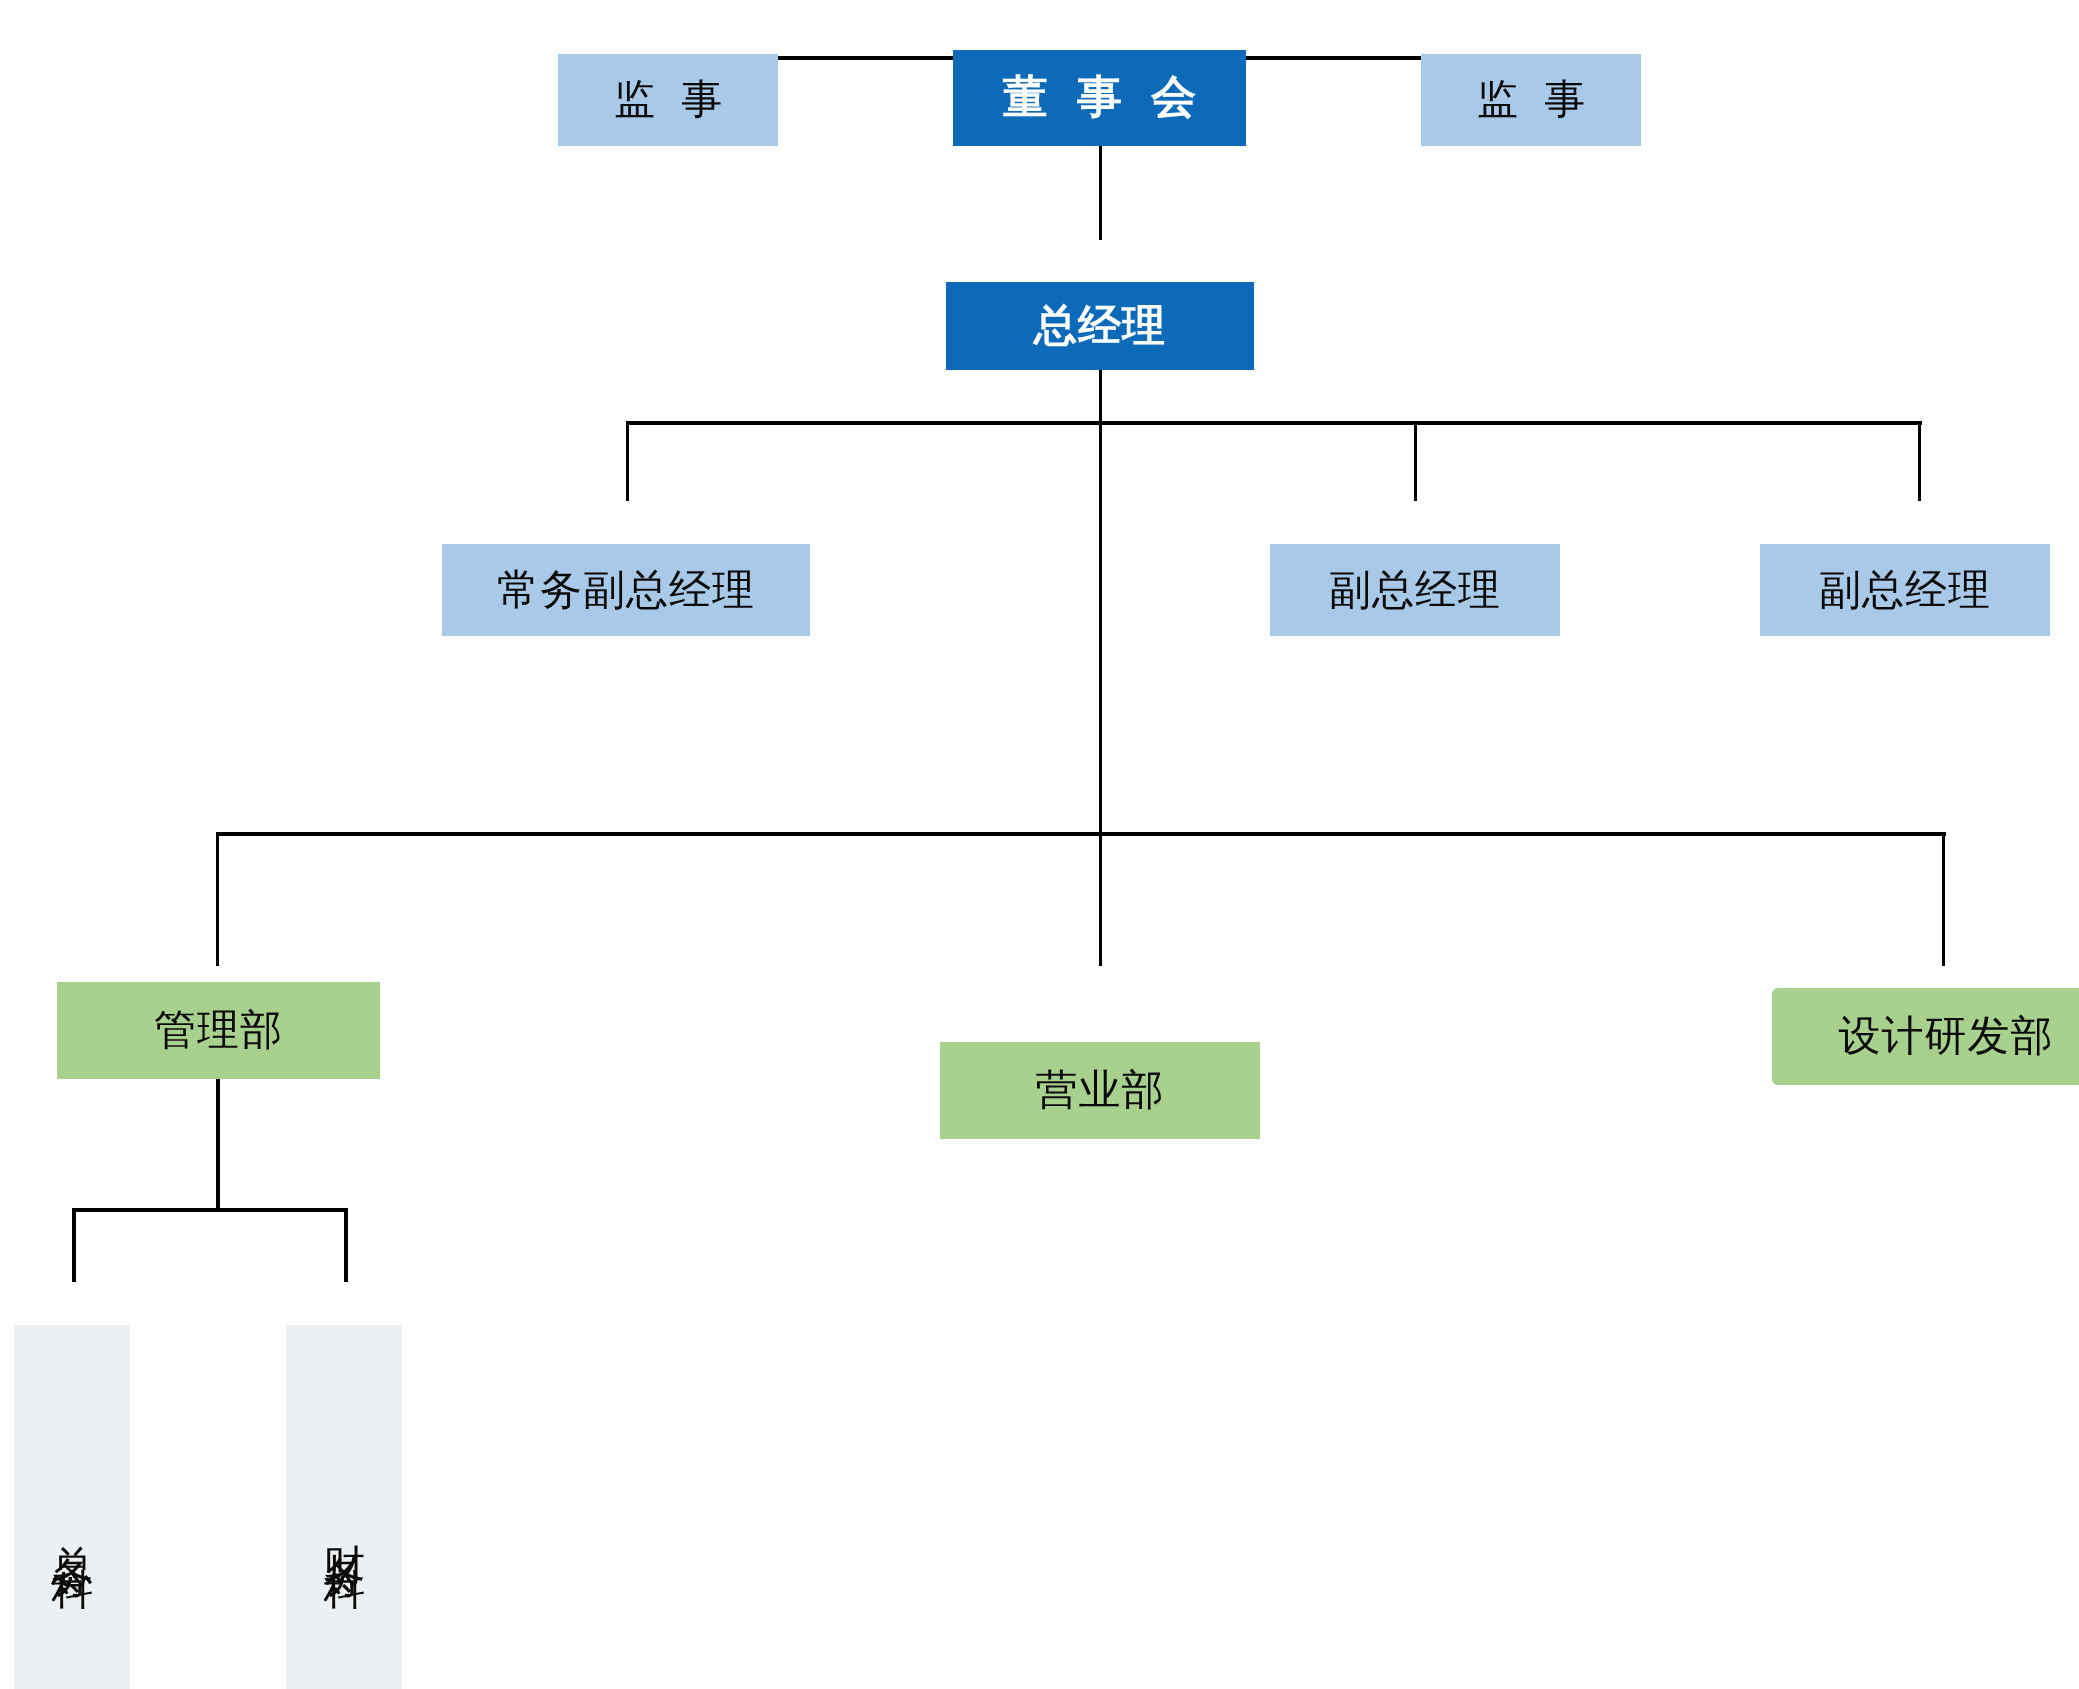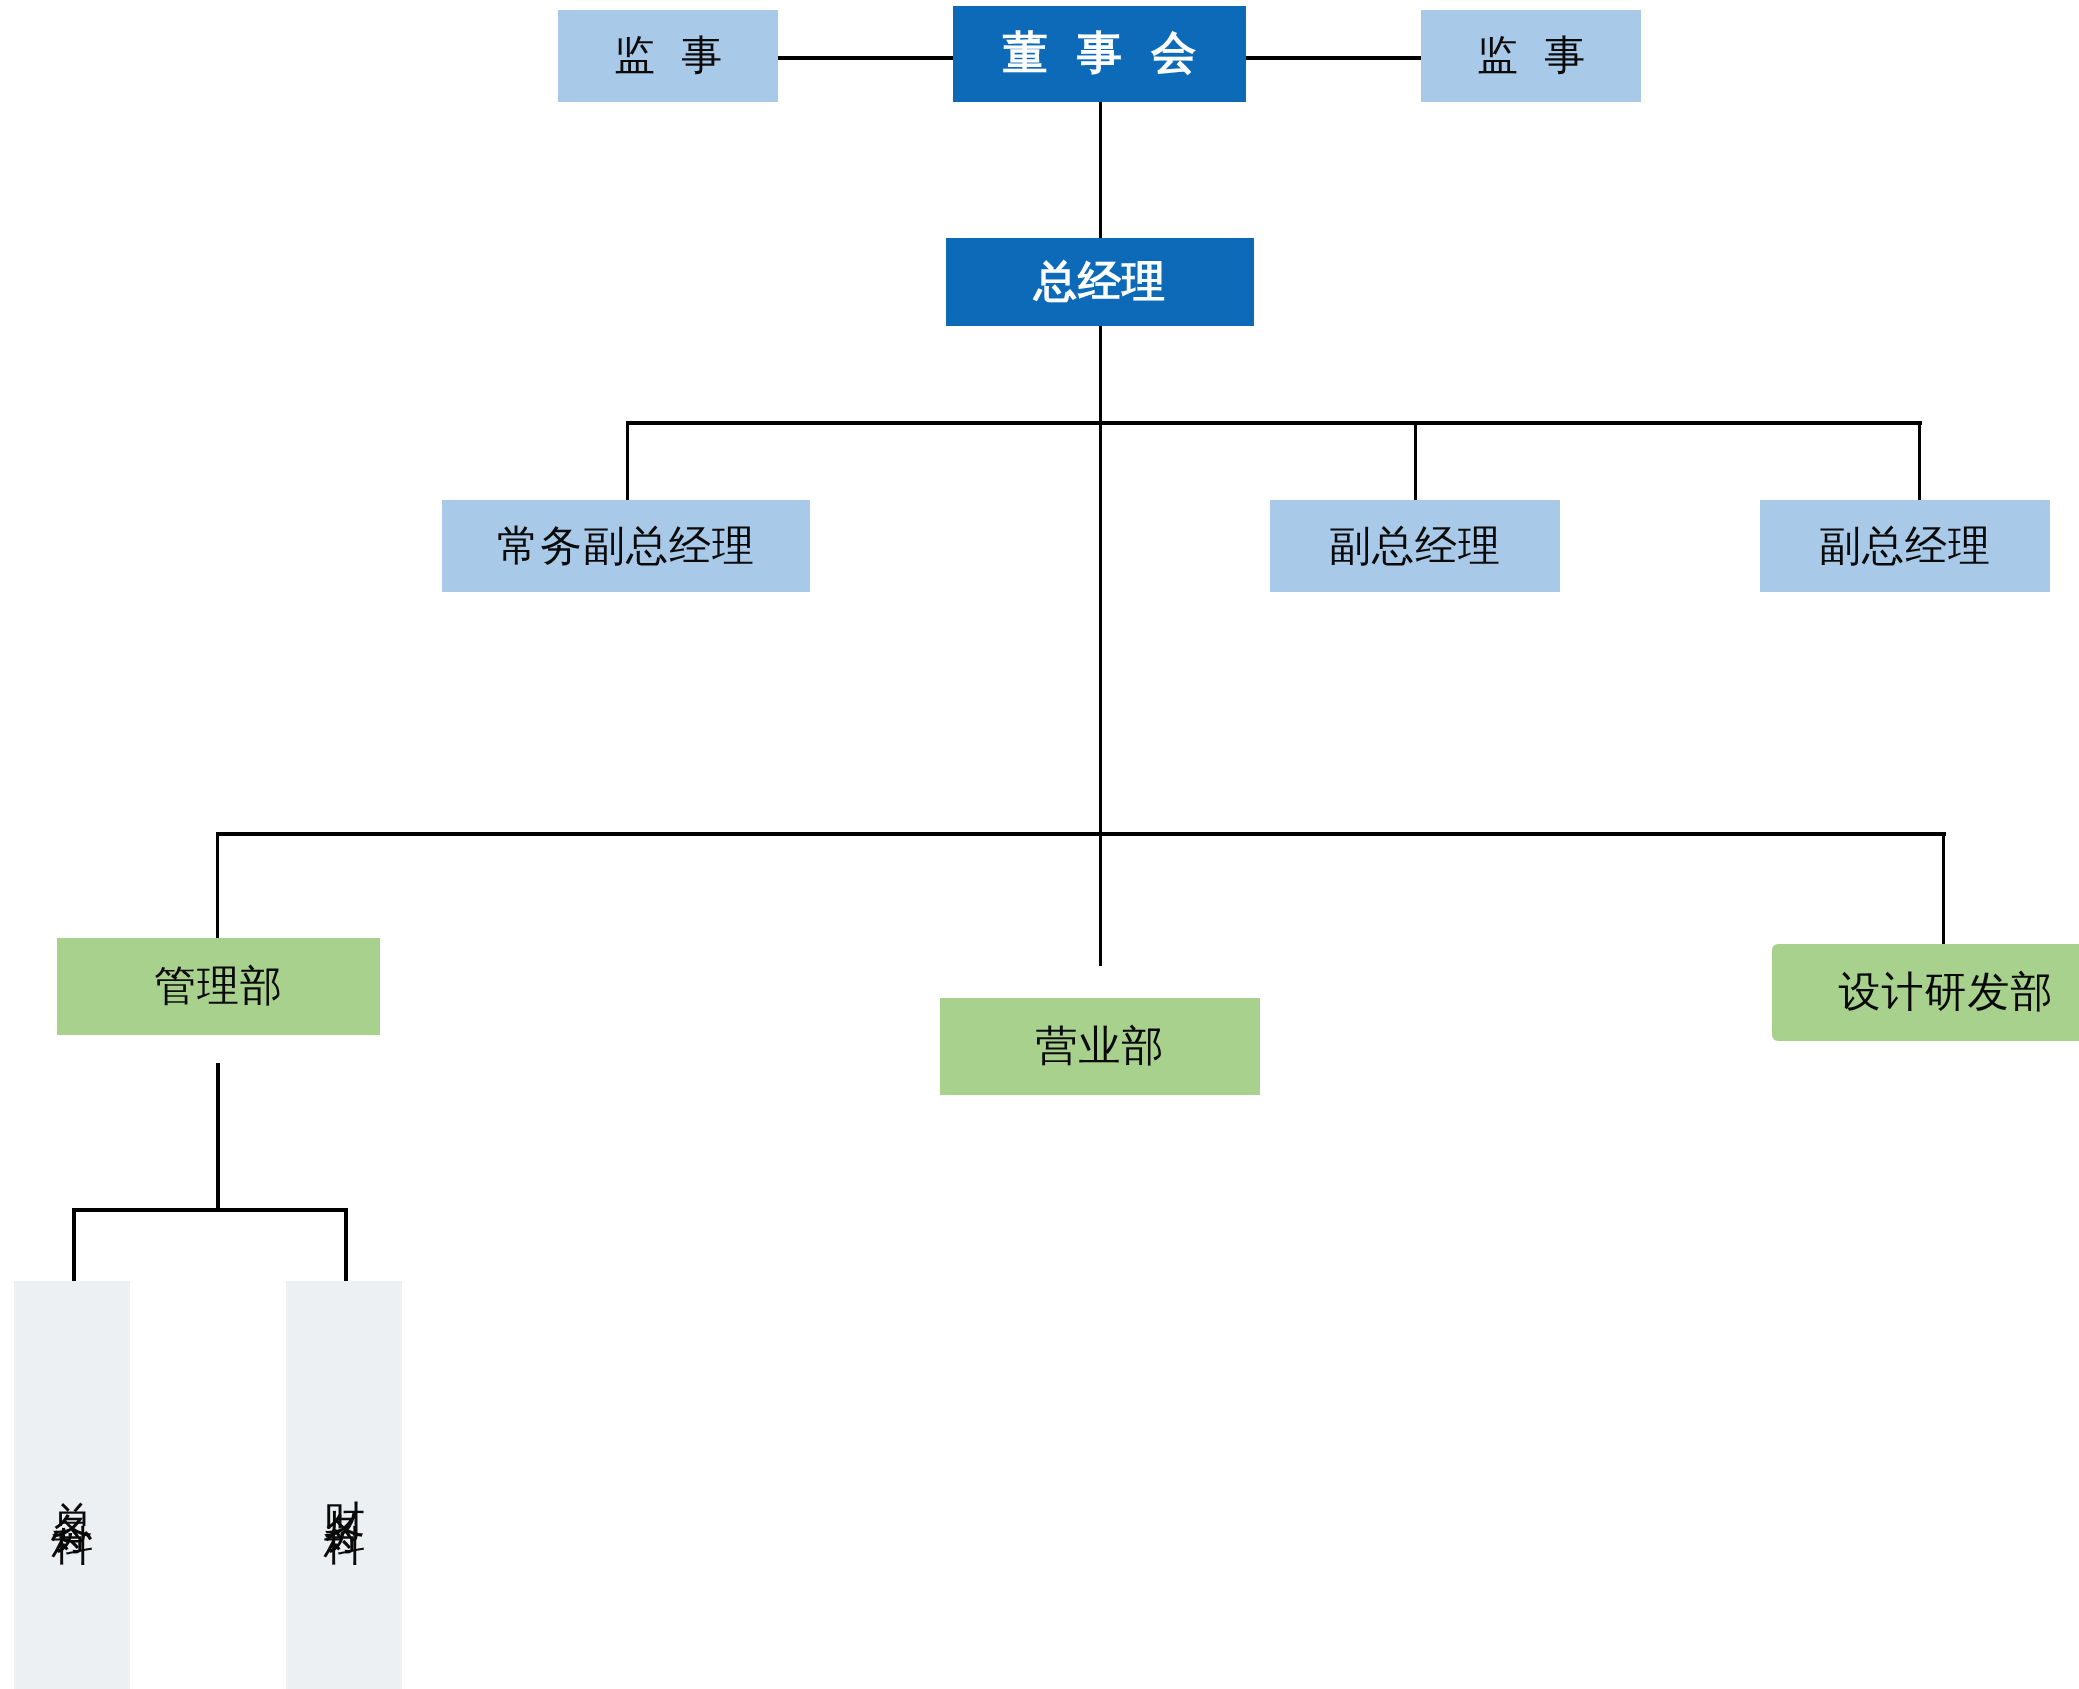--- a/index.html
+++ b/index.html
@@ -20,20 +20,21 @@
   }
   .node {
     position: absolute;
     box-sizing: border-box;
     display: flex;
     align-items: center;
     justify-content: center;
     text-align: center;
     line-height: 1.15;
     z-index: 3;
+    margin-top: 44px;
   }
   .node-label {
     display: block;
     white-space: pre;
   }
   
   .theme-primary   { background: #0C6AB8; color: #ffffff; font-weight: bold; }
   .theme-secondary { background: #A8CAE8; color: #0a0a0a; }
   .theme-dept      { background: #A9D18E; color: #0a0a0a; }
   .theme-section   { background: #EDF0F2; color: #0a0a0a; }

